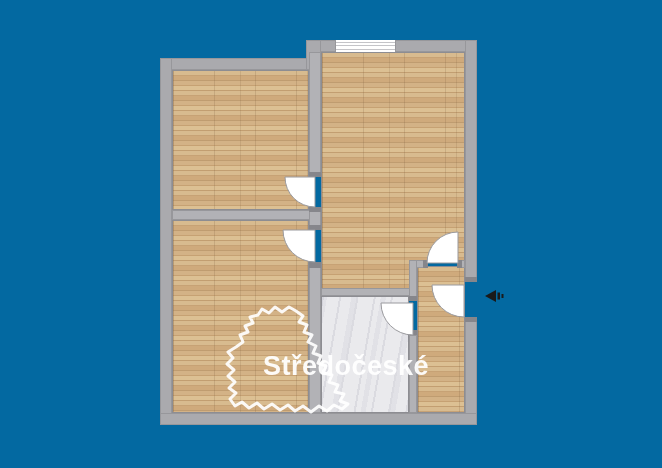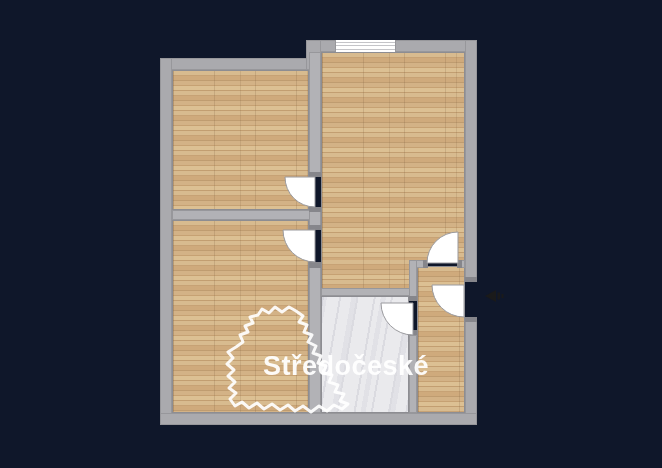--- a/index.html
+++ b/index.html
@@ -1,17 +1,17 @@
 <!DOCTYPE html>
 <html><head>
 <meta charset="utf-8">
 <style>
   html,body{margin:0;padding:0;background:#ffffff;}
   #canvas{
-    position:relative;width:662px;height:468px;background:#0f172a;overflow:hidden;
+    position:relative;width:662px;height:468px;background:#0369a1;overflow:hidden;
     font-family:"Liberation Sans", sans-serif;
   }
   
   .floor{position:absolute;box-sizing:border-box;border:1px solid #8d8d92;z-index:1;}
   .wood{
     background-color:#cfab7d;
     background-image:
       repeating-linear-gradient(90deg, rgba(120,90,58,0.20) 0 1px, rgba(120,90,58,0) 1px 41px),
       repeating-linear-gradient(90deg, rgba(120,90,58,0.16) 0 1px, rgba(120,90,58,0) 1px 67px),
       repeating-linear-gradient(180deg,

